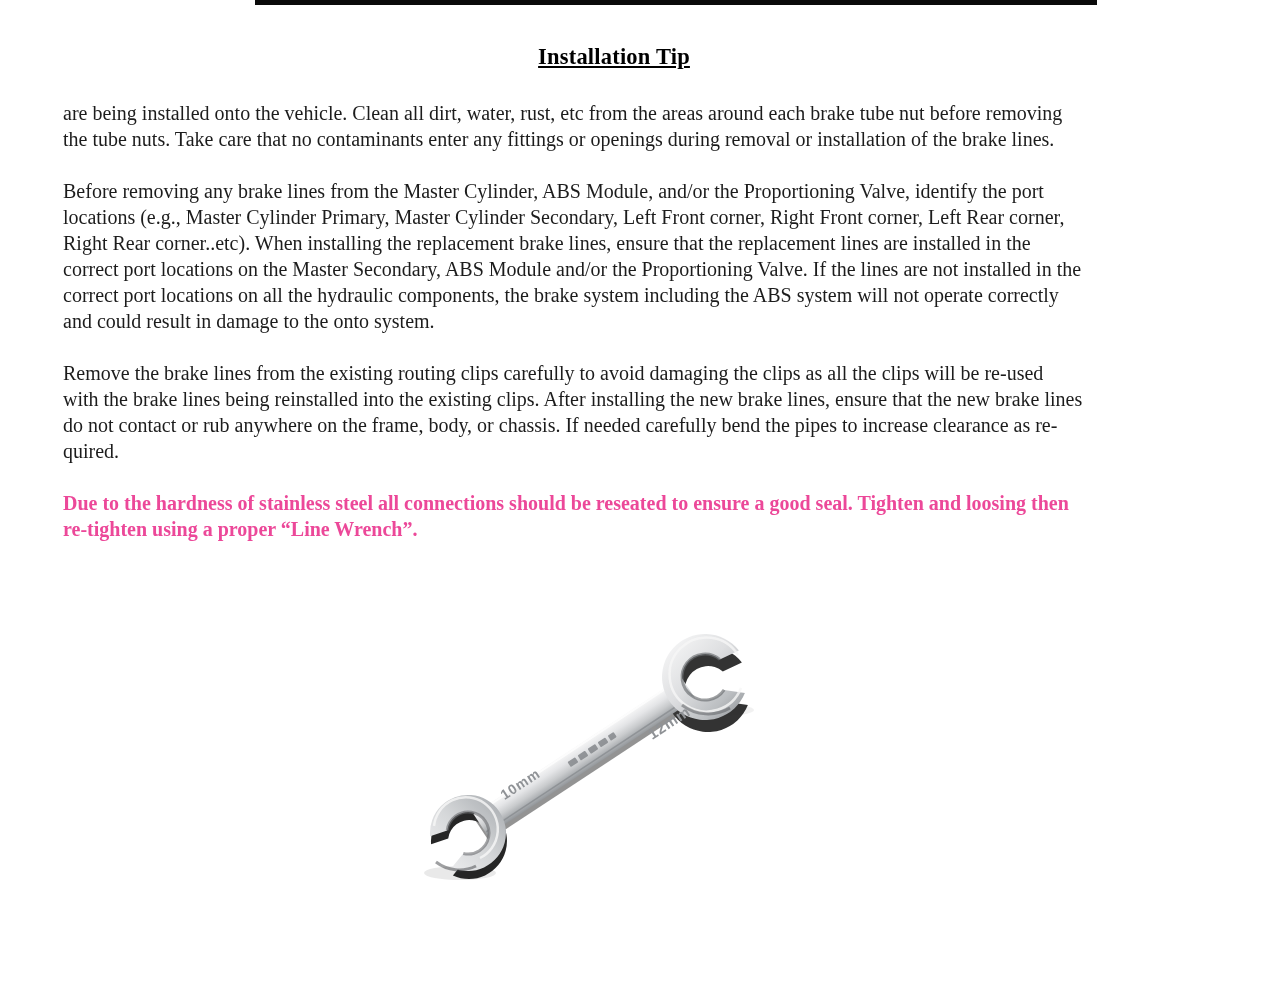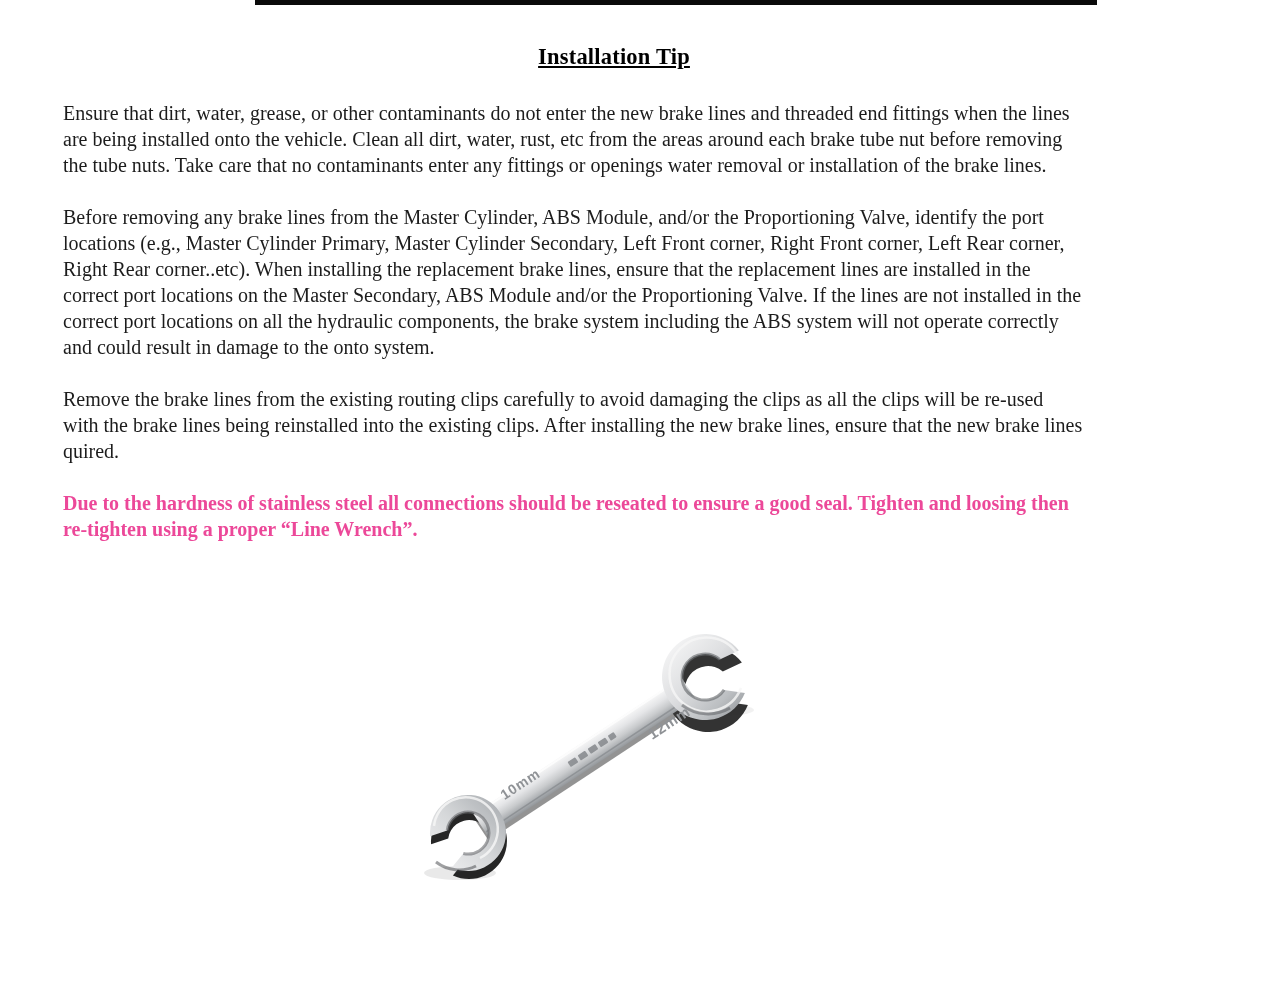--- a/index.html
+++ b/index.html
@@ -41,35 +41,35 @@
 </style>
 </head>
 <body>
 
 <div class="top-bar"></div>
 
 <div class="doc-title">Installation Tip</div>
 
 <div class="doc-body">
   <div class="para">
-      <div class="line">Ensure that dirt, water, grease, or other contaminants do not enter the new brake lines and threaded end fittings when the lines</div>
       <div class="line">are being installed onto the vehicle. Clean all dirt, water, rust, etc from the areas around each brake tube nut before removing</div>
-      <div class="line">the tube nuts. Take care that no contaminants enter any fittings or openings water removal or installation of the brake lines.</div>
+      <div class="line">the tube nuts. Take care that no contaminants enter any fittings or openings during removal or installation of the brake lines.</div>
     </div>
   <div class="para">
       <div class="line">Before removing any brake lines from the Master Cylinder, ABS Module, and/or the Proportioning Valve, identify the port</div>
       <div class="line">locations (e.g., Master Cylinder Primary, Master Cylinder Secondary, Left Front corner, Right Front corner, Left Rear corner,</div>
       <div class="line">Right Rear corner..etc). When installing the replacement brake lines, ensure that the replacement lines are installed in the</div>
       <div class="line">correct port locations on the Master Secondary, ABS Module and/or the Proportioning Valve. If the lines are not installed in the</div>
       <div class="line">correct port locations on all the hydraulic components, the brake system including the ABS system will not operate correctly</div>
       <div class="line">and could result in damage to the onto system.</div>
     </div>
   <div class="para">
       <div class="line">Remove the brake lines from the existing routing clips carefully to avoid damaging the clips as all the clips will be re-used</div>
       <div class="line">with the brake lines being reinstalled into the existing clips. After installing the new brake lines, ensure that the new brake lines</div>
+      <div class="line">do not contact or rub anywhere on the frame, body, or chassis. If needed carefully bend the pipes to increase clearance as re-</div>
       <div class="line">quired.</div>
     </div>
   <div class="para bold">
       <div class="line">Due to the hardness of stainless steel all connections should be reseated to ensure a good seal. Tighten and loosing then</div>
       <div class="line">re-tighten using a proper “Line Wrench”.</div>
     </div>
 </div>
 
 <div class="wrench-wrap">
   <svg width="360" height="250" viewBox="0 0 360 250" xmlns="http://www.w3.org/2000/svg">

